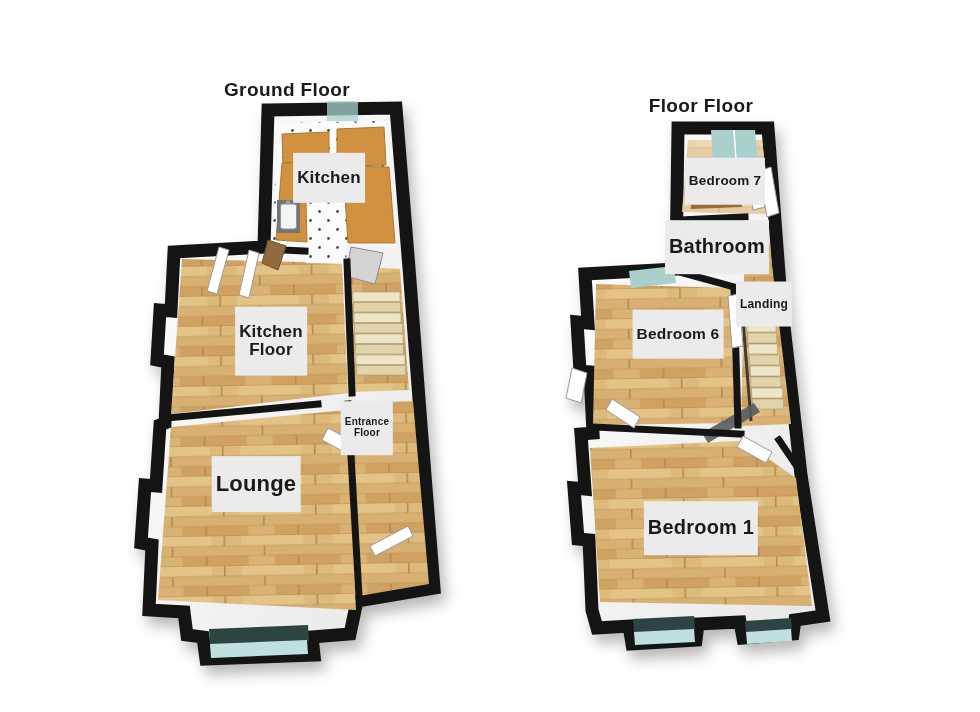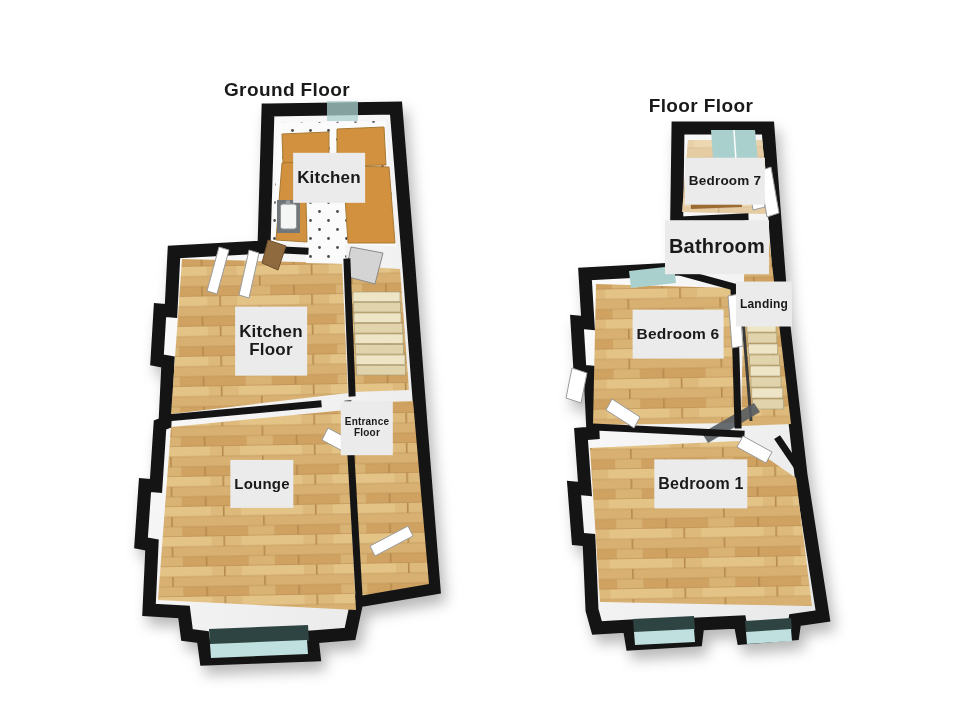--- a/index.html
+++ b/index.html
@@ -184,27 +184,27 @@
 <div class="label" style="left:271px;top:341px;font-size:17px">
   <div>Kitchen</div>
   <div>Floor</div>
 </div>
 
 <div class="label" style="left:367px;top:428px;font-size:10px">
   <div>Entrance</div>
   <div>Floor</div>
 </div>
 
-<div class="label" style="left:262px;top:484px;font-size:15px">Lounge</div>
+<div class="label" style="left:256px;top:484px;font-size:22px">Lounge</div>
 
 <div class="label title" style="left:701px;top:106px;font-size:19px">Floor Floor</div>
 
 <div class="label" style="left:725px;top:181px;font-size:13.5px">Bedroom 7</div>
 
 <div class="label" style="left:717px;top:247px;font-size:20px">Bathroom</div>
 
 <div class="label" style="left:764px;top:304px;font-size:12px">Landing</div>
 
 <div class="label" style="left:678px;top:334px;font-size:15.5px">Bedroom 6</div>
 
-<div class="label" style="left:701px;top:484px;font-size:16px">Bedroom 1</div>
+<div class="label" style="left:701px;top:528px;font-size:20px">Bedroom 1</div>
 
 </div>
 
 </body></html>

